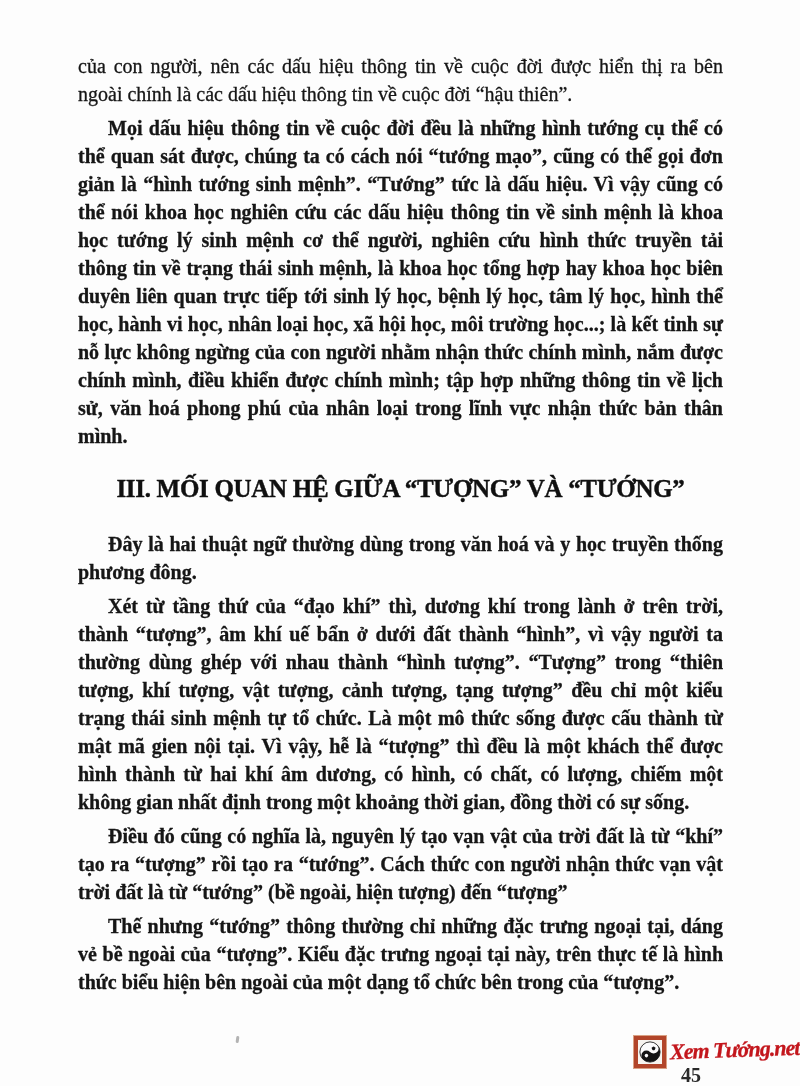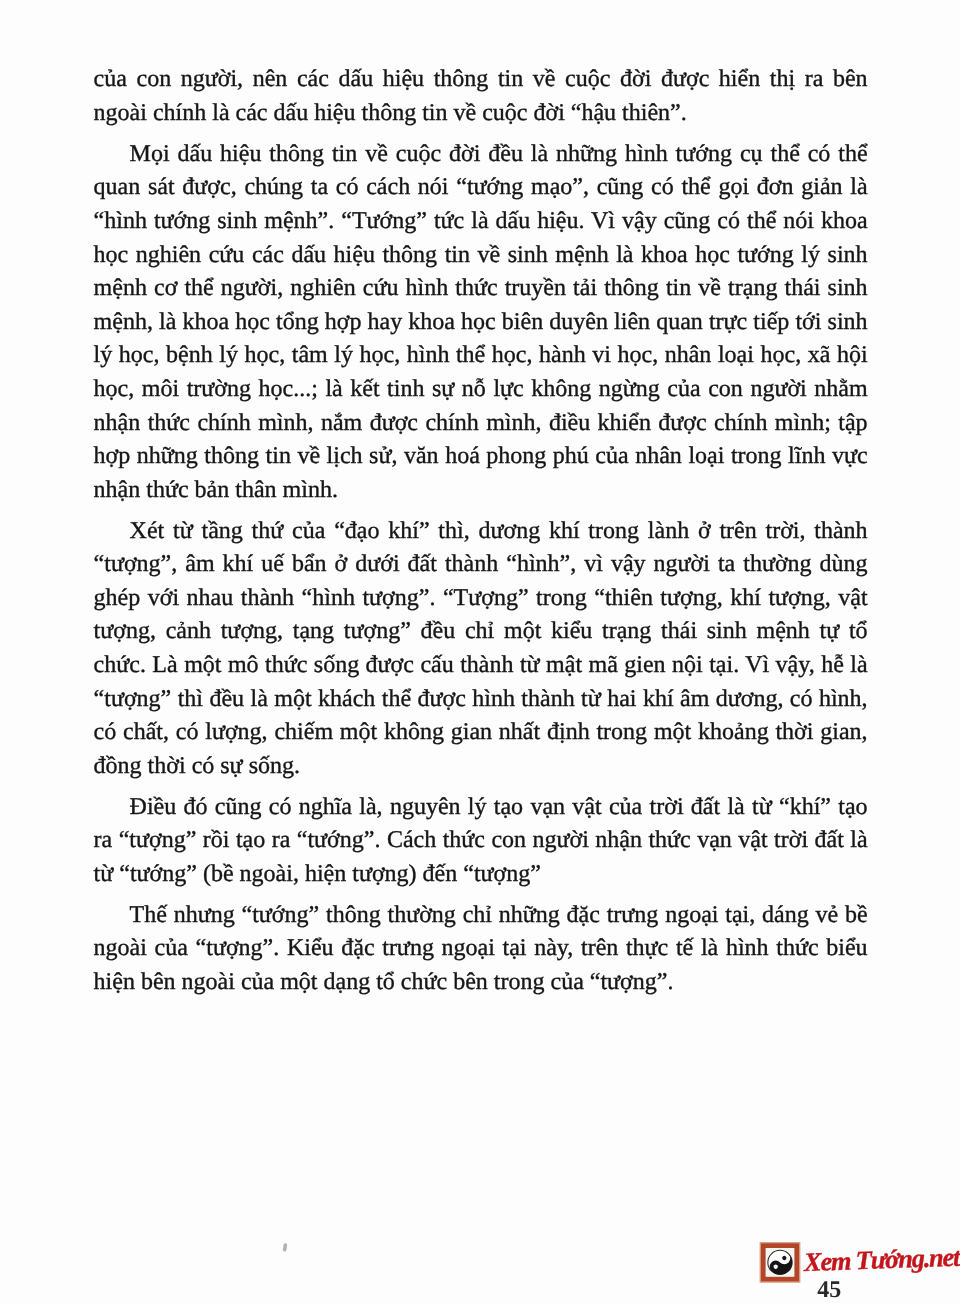--- a/index.html
+++ b/index.html
@@ -27,20 +27,21 @@
     font-size: 20px;
     line-height: 28px;
     text-align: justify;
     -webkit-text-stroke: 0.3px #161616;
   }
   .para {
     margin: 0 0 6px 0;
   }
   .para.indent {
     text-indent: 30px;
+    font-weight: bold;
   }
   .heading {
     margin: 24px 0 26px 0;
     font-size: 25px;
     line-height: 30px;
     font-weight: bold;
     text-align: center;
     text-indent: 0;
     letter-spacing: -0.3px;
     color: #101010;
@@ -109,20 +110,22 @@
   }
 </style>
 </head>
 <body>
 
 <div class="page">
 
   <div class="text-block">
     <p class="para">của con người, nên các dấu hiệu thông tin về cuộc đời được hiển thị ra bên ngoài chính là các dấu hiệu thông tin về cuộc đời “hậu thiên”.</p>
     <p class="para indent">Mọi dấu hiệu thông tin về cuộc đời đều là những hình tướng cụ thể có thể quan sát được, chúng ta có cách nói “tướng mạo”, cũng có thể gọi đơn giản là “hình tướng sinh mệnh”. “Tướng” tức là dấu hiệu. Vì vậy cũng có thể nói khoa học nghiên cứu các dấu hiệu thông tin về sinh mệnh là khoa học tướng lý sinh mệnh cơ thể người, nghiên cứu hình thức truyền tải thông tin về trạng thái sinh mệnh, là khoa học tổng hợp hay khoa học biên duyên liên quan trực tiếp tới sinh lý học, bệnh lý học, tâm lý học, hình thể học, hành vi học, nhân loại học, xã hội học, môi trường học...; là kết tinh sự nỗ lực không ngừng của con người nhằm nhận thức chính mình, nắm được chính mình, điều khiển được chính mình; tập hợp những thông tin về lịch sử, văn hoá phong phú của nhân loại trong lĩnh vực nhận thức bản thân mình.</p>
+    <h2 class="heading">III. MỐI QUAN HỆ GIỮA “TƯỢNG” VÀ “TƯỚNG”</h2>
+    <p class="para indent">Đây là hai thuật ngữ thường dùng trong văn hoá và y học truyền thống phương đông.</p>
     <p class="para indent">Xét từ tầng thứ của “đạo khí” thì, dương khí trong lành ở trên trời, thành “tượng”, âm khí uế bẩn ở dưới đất thành “hình”, vì vậy người ta thường dùng ghép với nhau thành “hình tượng”. “Tượng” trong “thiên tượng, khí tượng, vật tượng, cảnh tượng, tạng tượng” đều chỉ một kiểu trạng thái sinh mệnh tự tổ chức. Là một mô thức sống được cấu thành từ mật mã gien nội tại. Vì vậy, hễ là “tượng” thì đều là một khách thể được hình thành từ hai khí âm dương, có hình, có chất, có lượng, chiếm một không gian nhất định trong một khoảng thời gian, đồng thời có sự sống.</p>
     <p class="para indent">Điều đó cũng có nghĩa là, nguyên lý tạo vạn vật của trời đất là từ “khí” tạo ra “tượng” rồi tạo ra “tướng”. Cách thức con người nhận thức vạn vật trời đất là từ “tướng” (bề ngoài, hiện tượng) đến “tượng”</p>
     <p class="para indent">Thế nhưng “tướng” thông thường chỉ những đặc trưng ngoại tại, dáng vẻ bề ngoài của “tượng”. Kiểu đặc trưng ngoại tại này, trên thực tế là hình thức biểu hiện bên ngoài của một dạng tổ chức bên trong của “tượng”.</p>
   </div>
 
   <span class="speck"></span>
 
   <div class="watermark">
     <span class="page-number">45</span>
     <span class="wm-icon">

